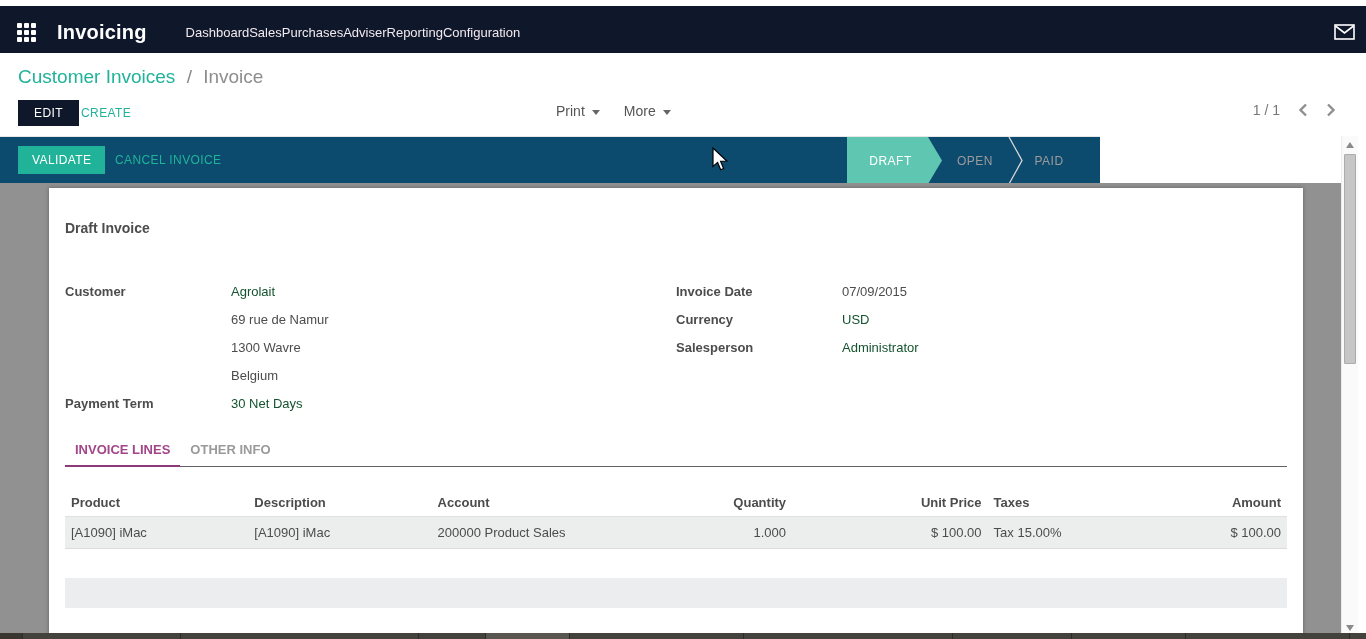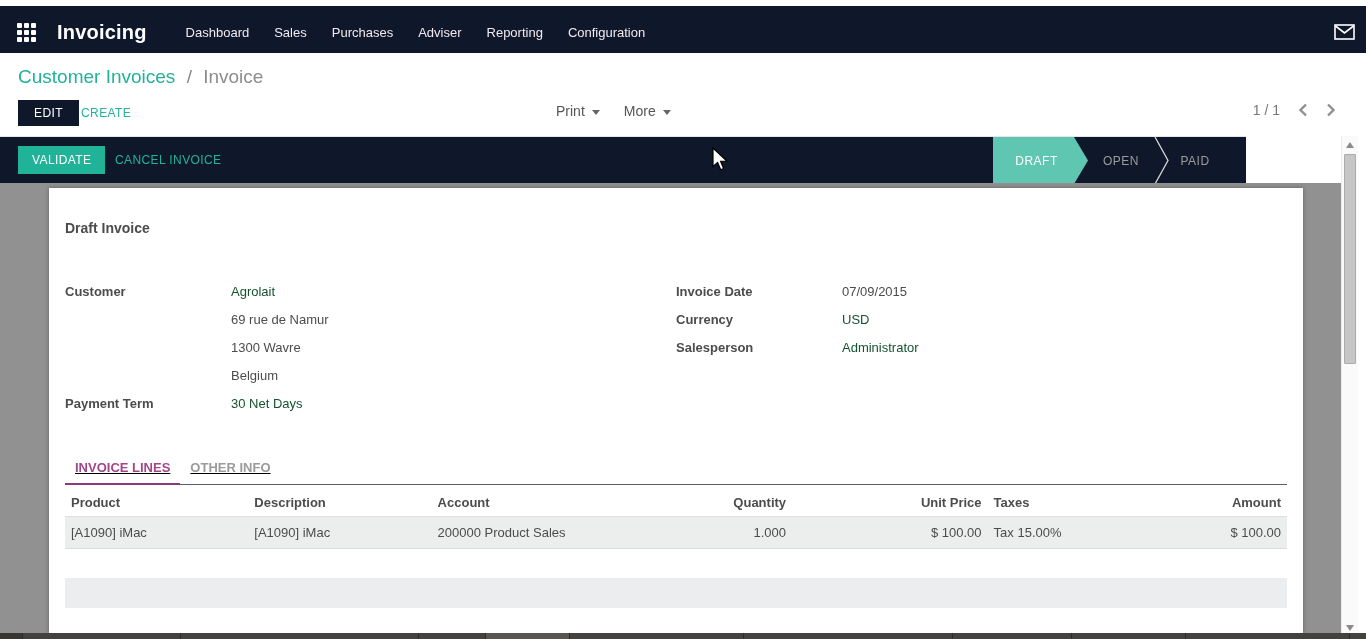--- a/index.html
+++ b/index.html
@@ -8,21 +8,21 @@
   .viewport { position:relative; width:1366px; height:639px; overflow:hidden; }
 
   
   .navbar { position:absolute; top:6px; left:0; width:1366px; height:53px;
     background:#0f172a; border-bottom:1px solid #83386f;
     display:flex; align-items:center; color:#fff; }
   .grid-icon { margin-left:17px; display:grid; grid-template-columns:repeat(3,5px);
     grid-template-rows:repeat(3,5px); gap:2px; }
   .grid-icon i { background:#fff; border-radius:1px; }
   .app-title { font-size:20px; font-weight:bold; margin-left:21px; letter-spacing:.2px; }
-  .nav-menu { display:flex; margin-left:39px; gap:25px; }
+  .nav-menu { display:flex; margin-left:39px; }
   .nav-item { font-size:13px; color:#f3eaf0; cursor:pointer; }
   .nav-spacer { flex:1; }
   .envelope { margin-right:11px; display:flex; align-items:center; cursor:pointer; }
 
   
   .control-panel { position:absolute; top:53px; left:0; width:1366px; height:83px; background:#fff; }
   .breadcrumb { position:absolute; top:13px; left:18px; font-size:19px; }
   .breadcrumb .bc-link { color:#21b39a; cursor:pointer; }
   .breadcrumb .bc-sep { color:#888; margin:0 6px; }
   .breadcrumb .bc-current { color:#8d8d8d; }
@@ -34,22 +34,22 @@
     color:#21b39a; font-size:12px; letter-spacing:.4px; font-family:inherit; cursor:pointer; }
   .dd-group { position:absolute; left:556px; top:3px; display:flex; gap:24px; }
   .dd-btn { display:flex; align-items:center; gap:7px; font-size:14px; color:#555; cursor:pointer; }
   .caret { width:0; height:0; border-left:4px solid transparent; border-right:4px solid transparent;
     border-top:5px solid #666; margin-top:2px; }
   .pager { position:absolute; right:30px; top:2px; display:flex; align-items:center; gap:18px; }
   .pager-count { font-size:14px; color:#777; }
   .pager-arrow { cursor:pointer; display:flex; align-items:center; }
 
   
-  .statusbar { position:absolute; top:136px; left:0; width:1246px; height:47px;
-    background:#0f172a; border-top:1px solid #e7e7e7; }
+  .statusbar { position:absolute; top:136px; left:0; width:1100px; height:47px;
+    background:#0c4a6e; border-top:1px solid #e7e7e7; }
   .btn-validate { position:absolute; left:18px; top:9px; height:28px; padding:0 14px;
     background:#21b39a; color:#fff; border:none; font-size:12px; letter-spacing:.4px;
     font-family:inherit; cursor:pointer; }
   .btn-cancel { position:absolute; left:115px; top:9px; height:28px; border:none; background:none;
     color:#21b39a; font-size:12px; letter-spacing:.4px; font-family:inherit; cursor:pointer; }
   .pipeline { position:absolute; right:26px; top:0; height:47px; display:flex; align-items:stretch; }
   .stage { display:flex; align-items:center; justify-content:center;
     font-size:12px; letter-spacing:.5px; color:#9b9b9b; cursor:pointer; }
   .stage.active { background:#5fc6b2; color:#fff; width:95px; padding-right:8px;
     clip-path:polygon(0 0, calc(100% - 14px) 0, 100% 50%, calc(100% - 14px) 100%, 0 100%); }
@@ -63,22 +63,22 @@
     box-shadow:0 0 4px rgba(0,0,0,.35); }
   .sheet-title { position:absolute; top:32px; left:16px; font-size:14px; font-weight:bold; color:#4c4c4c; }
   .fgroup { position:absolute; top:89px; }
   .fgroup.left { left:16px; width:580px; }
   .fgroup.right { left:627px; width:560px; }
   .frow { height:28px; display:flex; align-items:center; font-size:13px; }
   .flabel { width:166px; font-weight:bold; color:#4c4c4c; }
   .fvalue { color:#4c4c4c; }
   .fvalue.link { color:#14532d; cursor:pointer; }
 
-  .tabs { position:absolute; top:272px; left:16px; right:16px;
-    border-bottom:1px solid #606065; display:flex;text-decoration:underline; }
+  .tabs { position:absolute; top:254px; left:16px; right:16px;
+    border-bottom:1px solid #606065; display:flex; }
   .tab { font-size:13px; font-weight:bold; padding:0 10px 8px 10px; cursor:pointer; color:#9a9a9a; }
   .tab.active { color:#a24689; border-bottom:2px solid #8f3a78; margin-bottom:-1px; }
 
   .lines { position:absolute; top:301px; left:16px; right:16px; }
   table { width:100%; border-collapse:collapse; table-layout:fixed; }
   th { font-size:13px; font-weight:bold; color:#4c4c4c; padding:6px 6px; }
   td { font-size:13px; color:#4c4c4c; padding:8px 6px; background:#eceded;
     border-top:1px solid #e0e0e0; border-bottom:1px solid #dcdcdc;
     white-space:nowrap; overflow:hidden; }
   .al { text-align:left; } .ar { text-align:right; }

